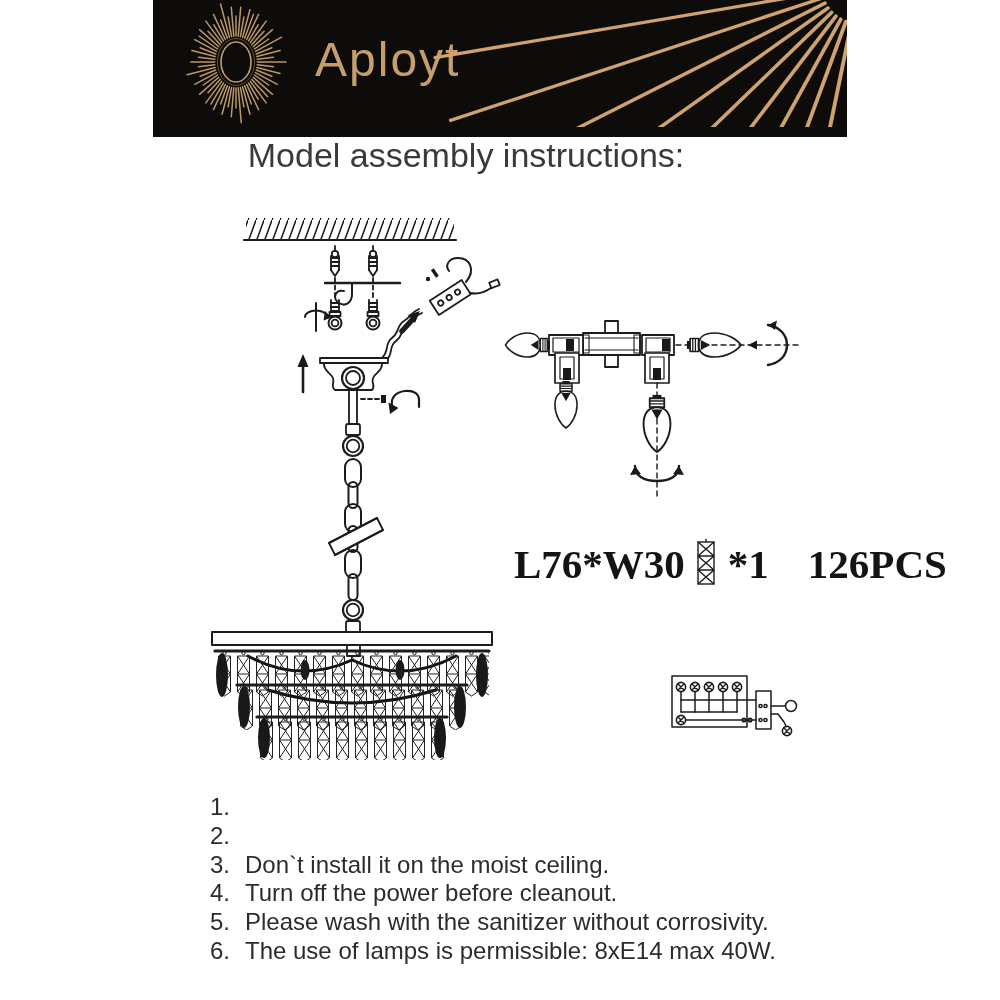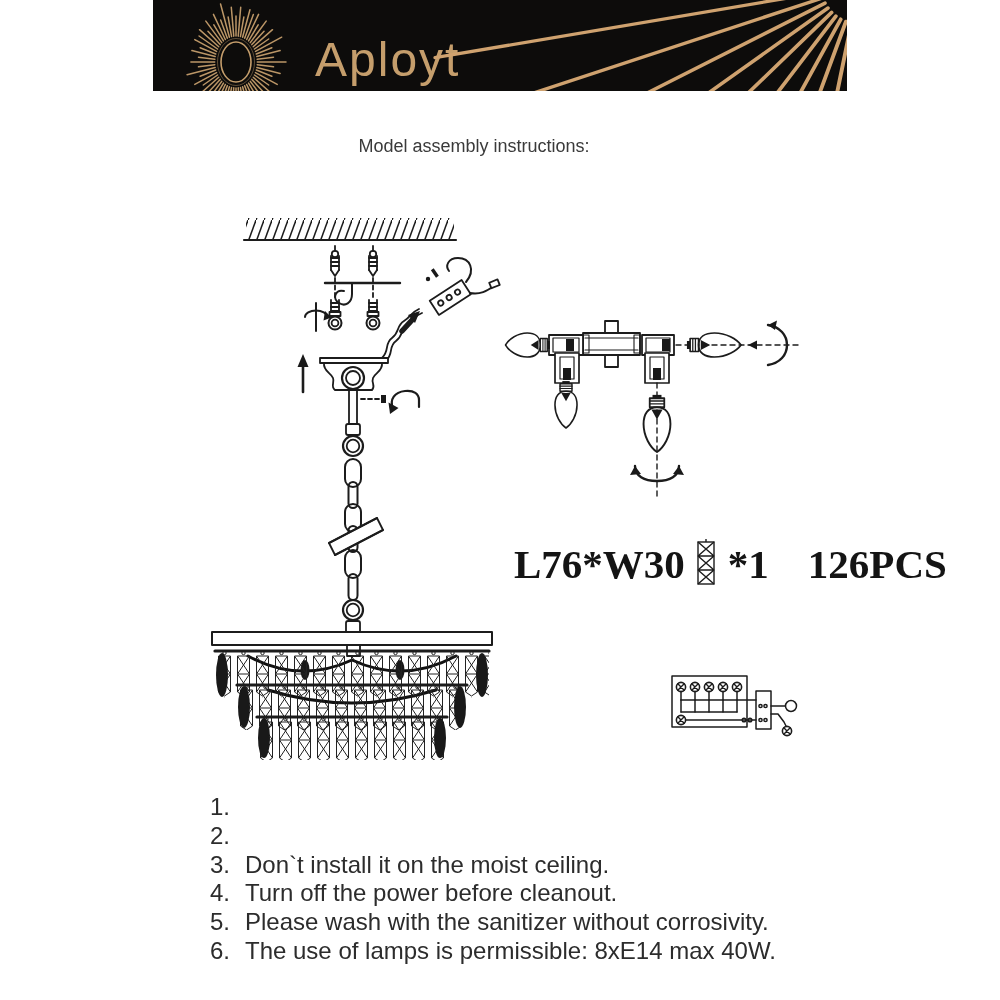--- a/index.html
+++ b/index.html
@@ -1,21 +1,21 @@
 <!DOCTYPE html>
 <html><head>
 <meta charset="utf-8">
 <style>
   html,body{margin:0;padding:0;background:#fff;}
   .page{position:relative;width:1000px;height:1000px;background:#ffffff;overflow:hidden;font-family:"Liberation Sans",sans-serif;}
-  .header-band{position:absolute;left:153px;top:0;width:694px;height:91px;background:#0d0c0b;overflow:hidden;}
+  .header-band{position:absolute;left:153px;top:0;width:694px;height:137px;background:#0d0c0b;overflow:hidden;}
   .sunburst{position:absolute;left:10px;top:0;}
   .corner-rays{position:absolute;right:0;top:0;}
   .brand{position:absolute;left:162px;top:32px;color:#c59e6c;font-size:48px;font-weight:400;letter-spacing:2px;}
-  .title1{position:absolute;top:136px;left:12px;width:924px;text-align:center;font-size:18px;color:#3a3a3a;}
+  .title1{position:absolute;top:136px;left:4px;width:924px;text-align:center;font-size:34px;color:#3a3a3a;}
   .title2{position:absolute;top:167px;left:0;width:1000px;text-align:center;font-size:25px;color:#3a3a3a;}
   .line-art{position:absolute;left:0;top:200px;}
   .art{stroke:#1c1c1c;fill:none;stroke-width:1.8;stroke-linejoin:round;stroke-linecap:round;}
   .fdark{fill:#191919;stroke:none;}
   .fwhite{fill:#ffffff;}
   .spec{position:absolute;left:514px;top:538px;display:flex;align-items:flex-end;gap:9px;
         font-family:"Liberation Serif",serif;font-weight:700;font-size:41px;color:#141414;white-space:nowrap;}
   .spec .pcs{margin-left:30px;}
   .crystal-icon{flex:0 0 auto;}
   .instructions{position:absolute;left:196px;top:793px;}

